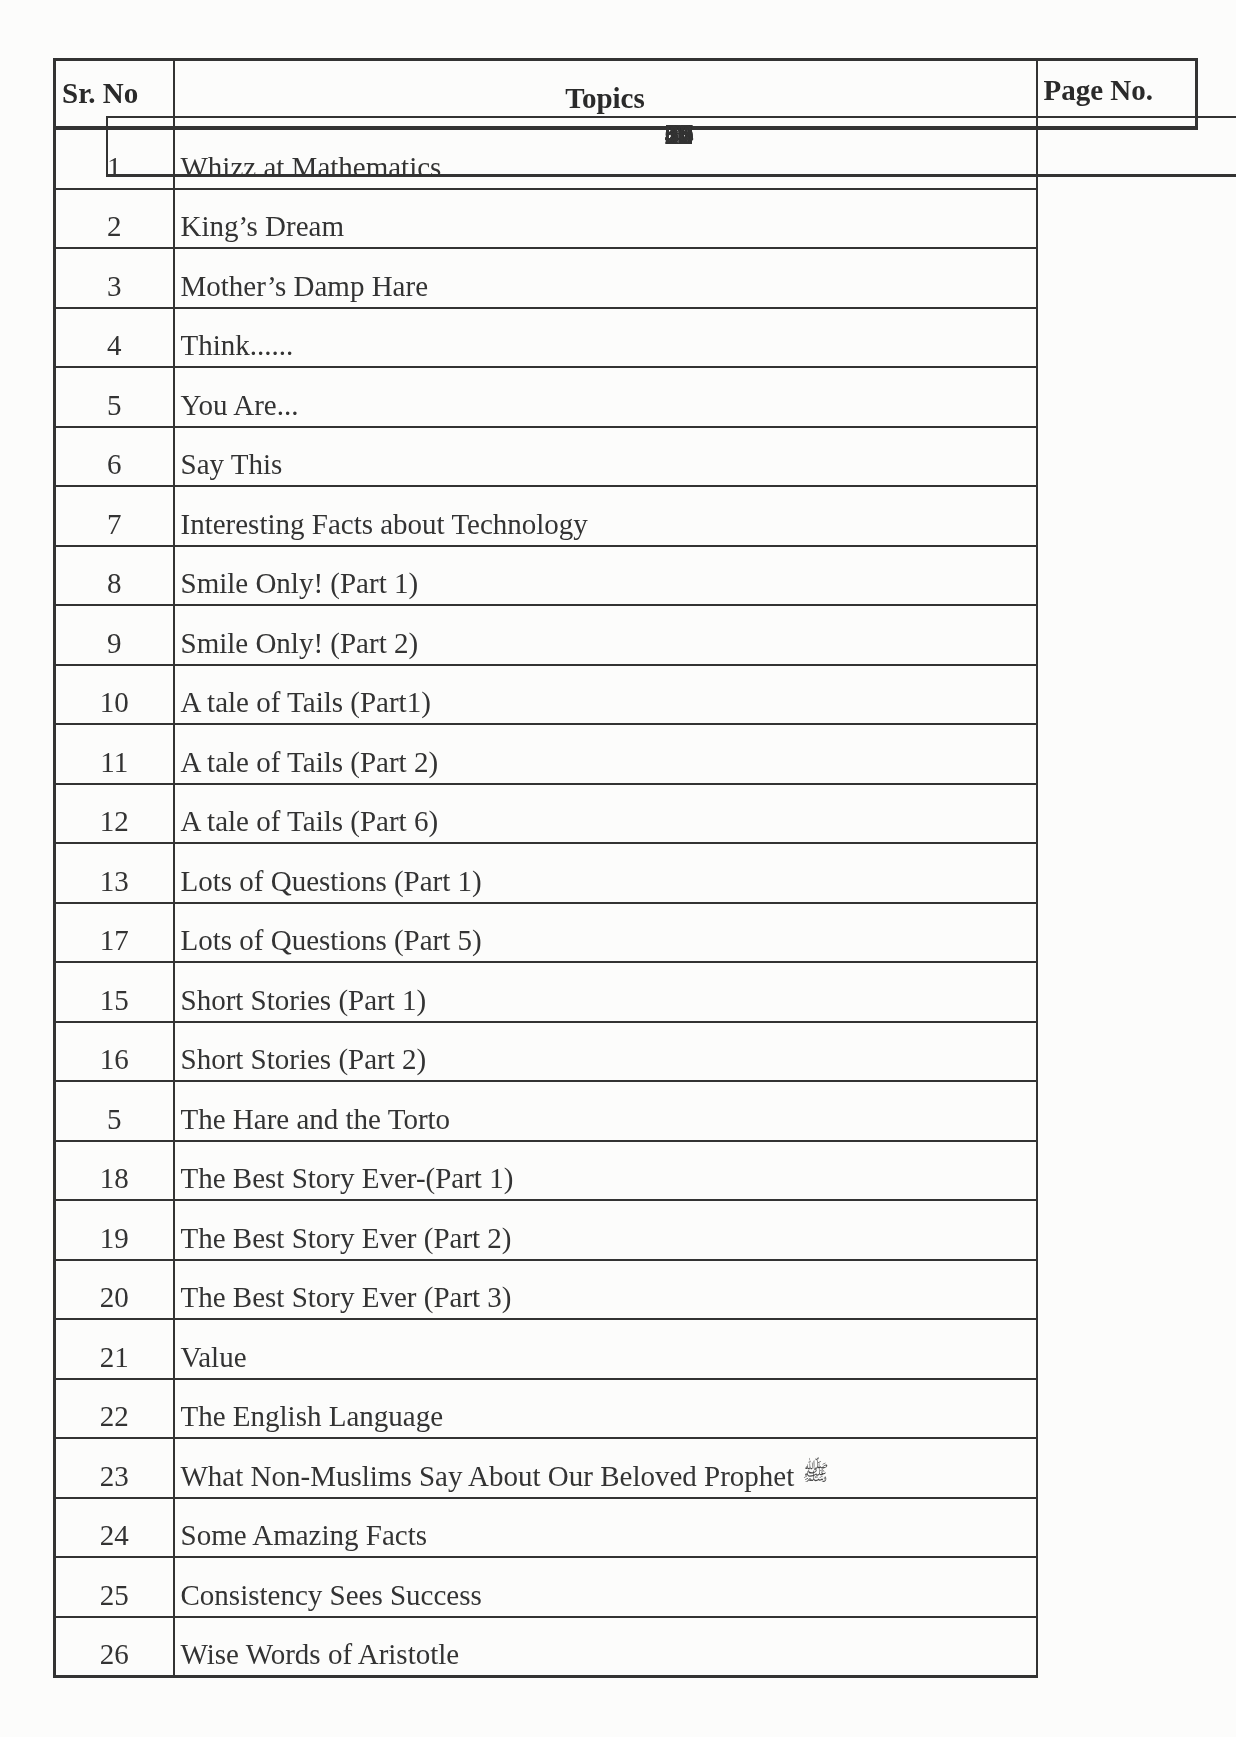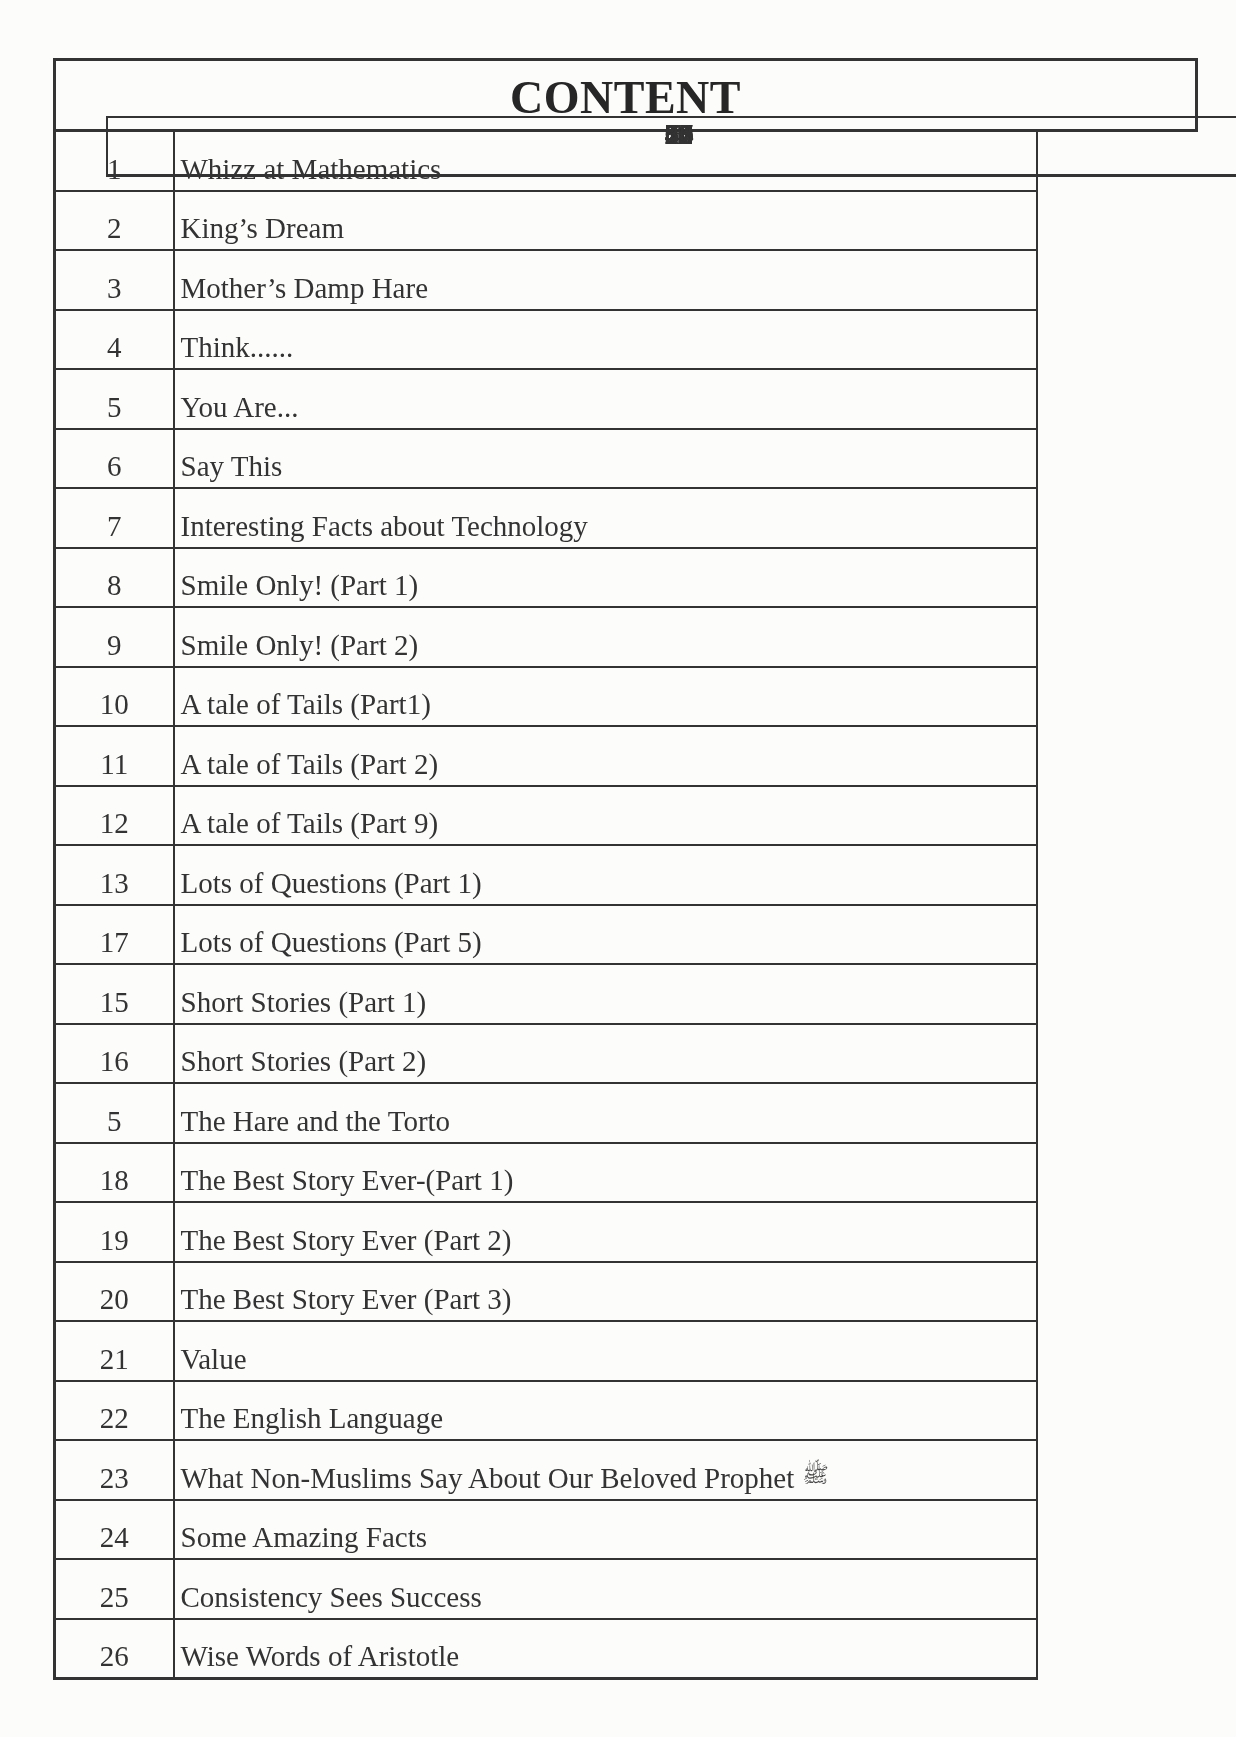--- a/index.html
+++ b/index.html
@@ -79,21 +79,23 @@
 
 <div class="page">
   <table class="toc">
     <colgroup>
       <col style="width:119px">
       <col style="width:863px">
       <col style="width:160px">
     </colgroup>
     <thead>
       <tr>
-        <td colspan="3" class="title-cell">CONTENT</td>
+        <th class="col-sr">Sr. No</th>
+        <th class="col-topic">Topics</th>
+        <th class="col-page">Page No.</th>
       </tr>
     </thead>
     <tbody>
       <tr>
           <td class="sr">1</td>
           <td class="topic">Whizz at Mathematics</td>
           <td class="page">1</td>
         </tr>
       <tr>
           <td class="sr">2</td>
@@ -140,21 +142,21 @@
           <td class="topic">A tale of Tails (Part1)</td>
           <td class="page">22</td>
         </tr>
       <tr>
           <td class="sr">11</td>
           <td class="topic">A tale of Tails (Part 2)</td>
           <td class="page">24</td>
         </tr>
       <tr>
           <td class="sr">12</td>
-          <td class="topic">A tale of Tails (Part 9)</td>
+          <td class="topic">A tale of Tails (Part 6)</td>
           <td class="page">26</td>
         </tr>
       <tr>
           <td class="sr">13</td>
           <td class="topic">Lots of Questions (Part 1)</td>
           <td class="page">28</td>
         </tr>
       <tr>
           <td class="sr">17</td>
           <td class="topic">Lots of Questions (Part 5)</td>

